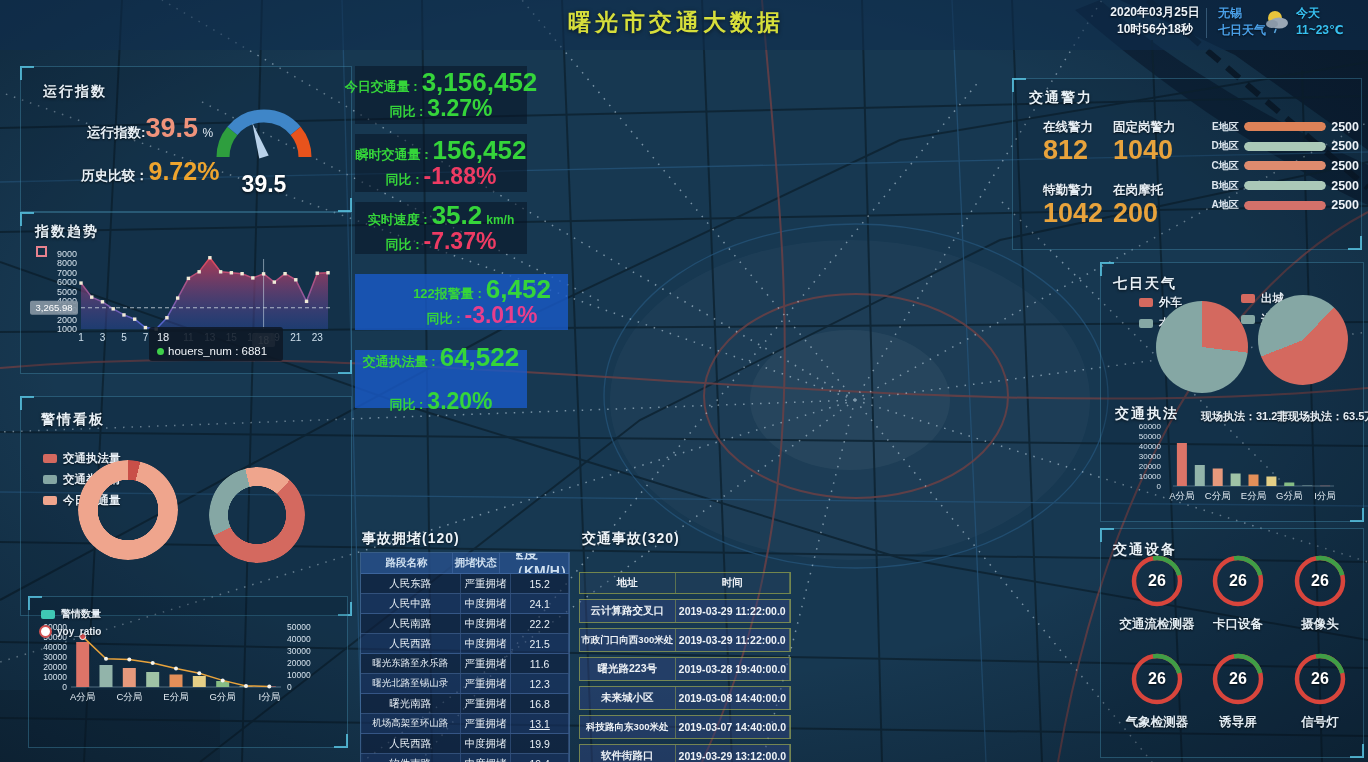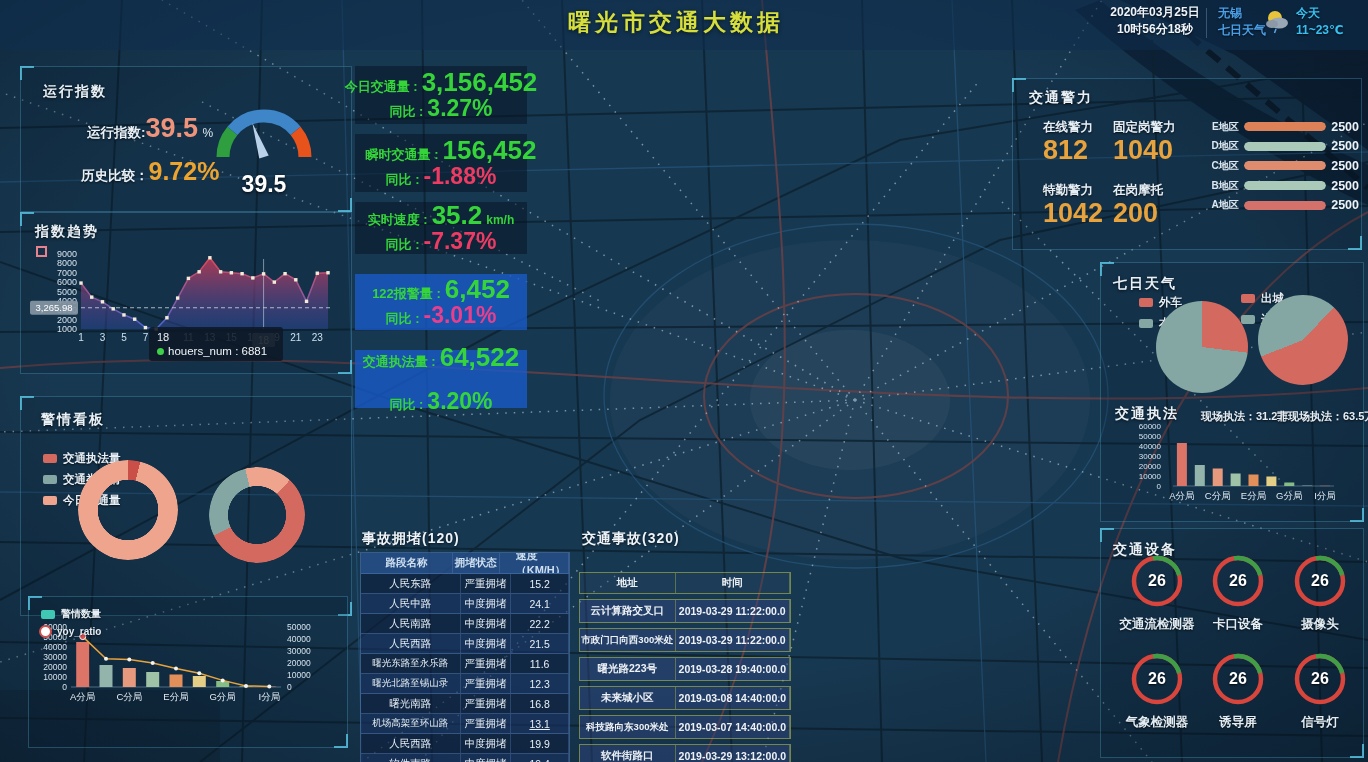--- a/index.html
+++ b/index.html
@@ -345,40 +345,40 @@
           <div class="card-lbl" style="color: rgb(53, 213, 58);">今日交通量 :</div>
           <div class="card-val" style="color: rgb(53, 213, 58);">3,156,452</div>
         </div>
         <div class="card-row">
           <div class="card-lbl" style="color: rgb(53, 213, 58);">同比 :</div>
           <div class="card-val2" style="color: rgb(53, 213, 58);">3.27%</div>
         </div>
       </div>
       <div class="card dark" style="top: 134px; height: 58px;">
         <div class="card-row">
-          <div class="card-lbl" style="color: rgb(53, 213, 58); padding-left: 20px;">瞬时交通量 :</div>
+          <div class="card-lbl" style="color: rgb(53, 213, 58);">瞬时交通量 :</div>
           <div class="card-val" style="color: rgb(53, 213, 58);">156,452</div>
         </div>
         <div class="card-row">
           <div class="card-lbl" style="color: rgb(53, 213, 58);">同比 :</div>
           <div class="card-val2" style="color: rgb(238, 59, 99);">-1.88%</div>
         </div>
       </div>
       <div class="card dark" style="top: 202px; height: 52px;">
         <div class="card-row">
           <div class="card-lbl" style="color: rgb(53, 213, 58);">实时速度 :</div>
           <div class="card-val" style="color: rgb(53, 213, 58);">35.2</div>
           <div class="card-unit" style="color: rgb(53, 213, 58);">km/h</div>
         </div>
         <div class="card-row">
           <div class="card-lbl" style="color: rgb(53, 213, 58);">同比 :</div>
           <div class="card-val2" style="color: rgb(238, 59, 99);">-7.37%</div>
         </div>
       </div>
-      <div class="card blue" style="top: 274px; height: 56px;">
+      <div class="card blue" style="top: 274px; height: 56px; padding-left: 41px;">
         <div class="card-row">
           <div class="card-lbl" style="color: rgb(53, 213, 58);">122报警量 :</div>
           <div class="card-val" style="color: rgb(53, 213, 58);">6,452</div>
         </div>
         <div class="card-row">
           <div class="card-lbl" style="color: rgb(53, 213, 58);">同比 :</div>
           <div class="card-val2" style="color: rgb(232, 62, 140);">-3.01%</div>
         </div>
       </div>
       <div class="card blue" style="top: 350px; height: 58px; gap: 17px;">
@@ -391,21 +391,21 @@
           <div class="card-val2" style="color: rgb(53, 213, 58);">3.20%</div>
         </div>
       </div>
     </div>
 
   <div class="tbl-title" style="left:362px;top:530px;">事故拥堵(120)</div>
   <div class="tbl t1" id="congestion-table" style="left:360px;top:552px;width:208px;">
       <div class="tr th">
         <div class="td" style="width: 99px; font-size: 10.5px;">路段名称</div>
         <div class="td" style="width: 50px; font-size: 10.5px;">拥堵状态</div>
-        <div class="td" style="width: 57px; font-size: 11px; margin-left: 16px;">速度（KM/H）</div>
+        <div class="td" style="width: 57px; font-size: 14px; margin-left: 16px;">速度（KM/H）</div>
       </div>
       <div class="tr row">
         <div class="td" style="width: 99px;">人民东路</div>
         <div class="td" style="width: 50px;">严重拥堵</div>
         <div class="td" style="width: 57px;">15.2</div>
       </div>
       <div class="tr row">
         <div class="td" style="width: 99px;">人民中路</div>
         <div class="td" style="width: 50px;">中度拥堵</div>
         <div class="td" style="width: 57px;">24.1</div>

